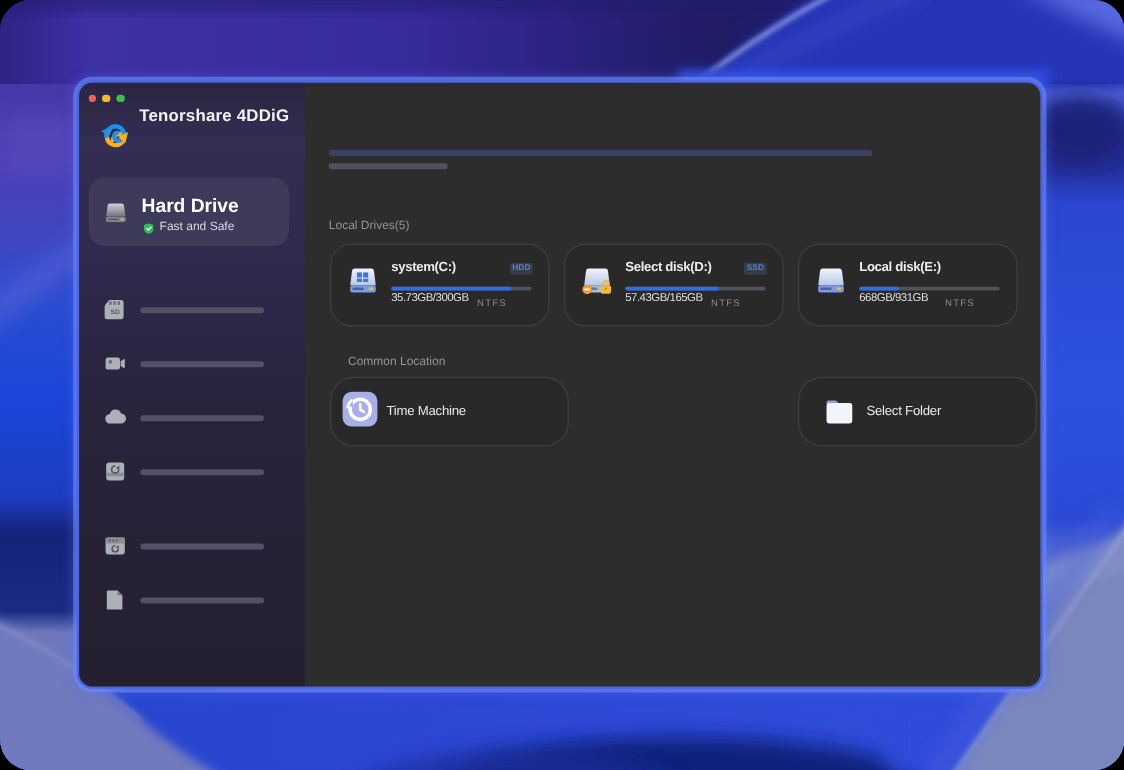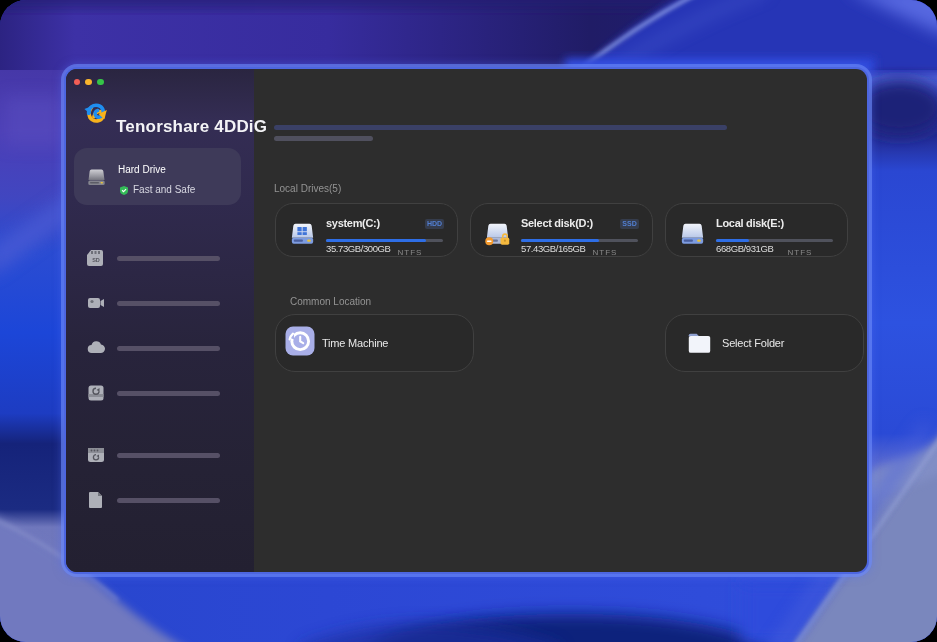--- a/index.html
+++ b/index.html
@@ -14,36 +14,36 @@
   #win > *{position:absolute}
 
   #side{left:0;top:0;width:188px;height:503px;
     background:linear-gradient(180deg,#2a2540 0%,#342d54 10%,#302a4e 26%,#28243c 55%,#252235 80%,#232031 100%)}
   .dot{width:6.5px;height:6.5px;border-radius:50%;top:9.8px}
   #d1{left:7.8px;background:#f35e56}
   #d2{left:19.2px;background:#f8b42d}
   #d3{left:31.2px;background:#35c448}
 
   #logo{left:18px;top:32px;width:23px;height:22px}
-  #logotext{left:50px;top:48px;font-size:17px;font-weight:bold;color:#f3f3f6;letter-spacing:.2px;white-space:nowrap}
+  #logotext{left:50px;top:19px;font-size:14px;font-weight:bold;color:#f3f3f6;letter-spacing:.2px;white-space:nowrap}
 
   #selitem{left:8px;top:79px;width:167px;height:57px;border-radius:13px;background:#3e3a59}
   #hdico{left:21px;top:99px;width:19px;height:19px}
-  #hdtitle{left:52px;top:94.5px;font-size:10px;font-weight:normal;color:#fff;white-space:nowrap}
+  #hdtitle{left:52px;top:94.5px;font-size:16px;font-weight:bold;color:#fff;white-space:nowrap}
   #shield{left:54px;top:116.5px;width:8px;height:9px}
   #fastsafe{left:67px;top:115px;font-size:10px;color:#d8d8e2;white-space:nowrap}
 
   .sitem{left:21px;width:18px;height:18px}
   .sline{left:51px;width:103px;height:5px;border-radius:2.5px;background:#565066}
 
   .skel1{left:208px;top:55.5px;width:453px;height:5px;border-radius:2.5px;background:#3a4066}
   .skel2{left:208px;top:67px;width:99px;height:5px;border-radius:2.5px;background:#50505e}
 
   .seclabel{font-size:10px;color:#949494;white-space:nowrap}
-  .card{width:183px;height:54px;border:1px solid #404040;border-radius:18px;background:#292929}
+  .card{width:183px;height:69px;border:1px solid #404040;border-radius:18px;background:#292929}
   .card2{width:199px;height:58px;border:1px solid #404040;border-radius:20px;background:#292929}
   .card > *,.card2 > *{position:absolute}
 
   .ctitle{left:50px;top:13px;font-size:11px;font-weight:bold;color:#ececec;letter-spacing:-.3px;white-space:nowrap}
   .badge{left:149px;top:15px;width:19px;height:10px;border-radius:2px;background:#353c4c;
     color:#527fd2;font-size:7px;font-weight:bold;text-align:center;line-height:10px}
   .track{left:50px;top:35px;width:117px;height:3px;border-radius:1.5px;background:#50525c}
   .fill{position:absolute;left:0;top:0;height:3px;border-radius:1.5px;background:#2e6ee6}
   .gbtext{left:50px;top:38.5px;font-size:9.5px;letter-spacing:-.4px;color:#dedede;white-space:nowrap}
   .fstext{left:104px;top:43.5px;width:60px;text-align:center;font-size:8px;color:#8a8a8a;letter-spacing:1px}

